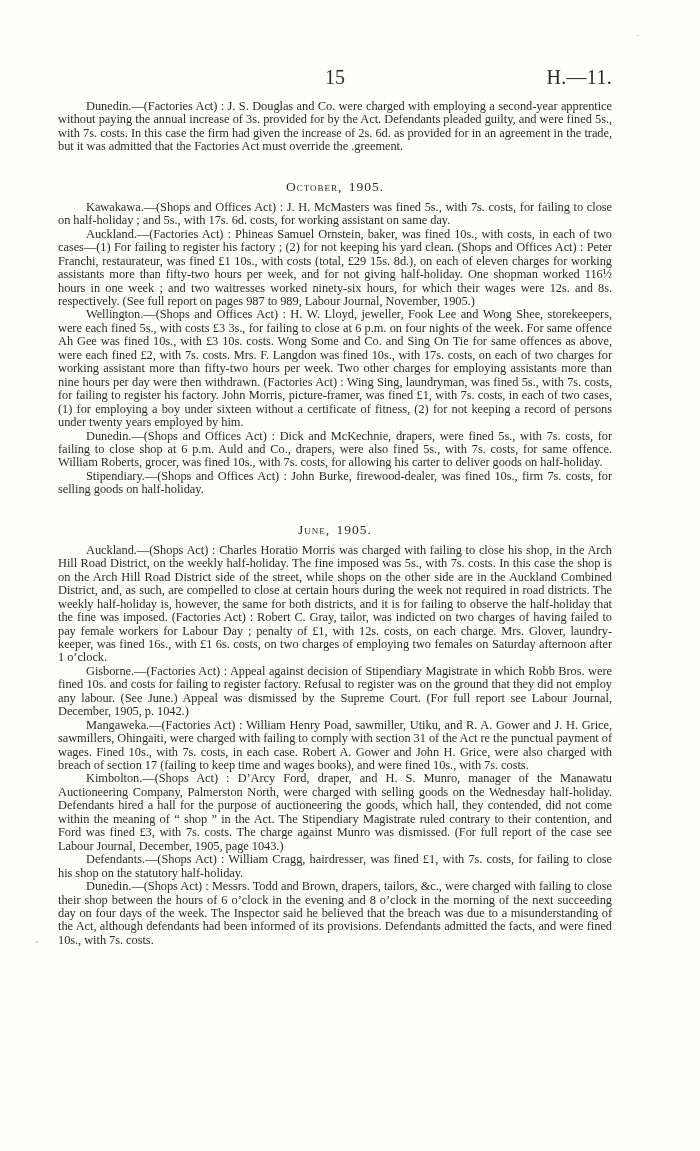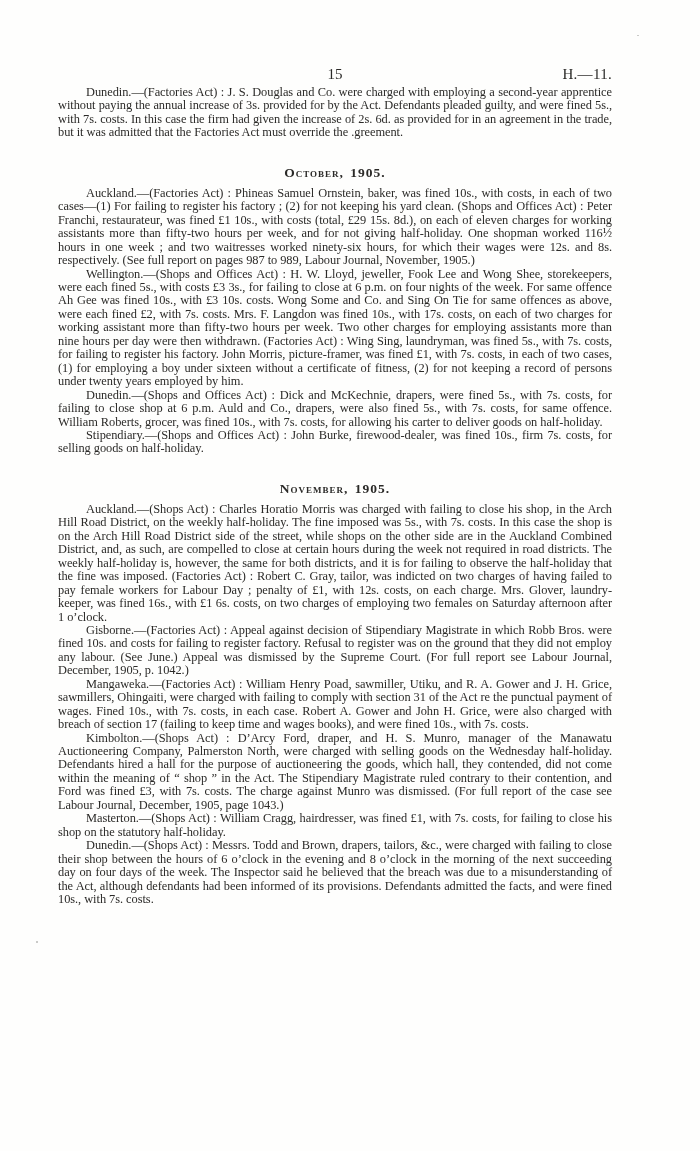--- a/index.html
+++ b/index.html
@@ -18,22 +18,22 @@
   }
   .text-block {
     position: absolute;
     left: 58px;
     top: 66px;
     width: 554px;
   }
   .header-row {
     position: relative;
     height: 18px;
-    margin-bottom: 2px;
-    font-size: 15px;
+    margin-bottom: 16px;
+    font-size: 20px;
   }
   .page-number {
     position: absolute;
     left: 0;
     right: 0;
     text-align: center;
   }
   .report-code {
     position: absolute;
     right: 0;
@@ -45,21 +45,21 @@
     text-indent: 28px;
     font-size: 12.4px;
     line-height: 13.45px;
     text-align: justify;
     letter-spacing: -0.05px;
   }
   .it {
   }
   .section-heading {
     margin: 25px 0 6px 0;
-    font-weight: bold;
+    font-weight: normal;
     font-size: 13.5px;
     text-align: center;
     font-variant: small-caps;
     letter-spacing: 1px;
     word-spacing: 2px;
   }
   .speck {
     position: absolute;
     background: #b9b9b6;
     border-radius: 50%;
@@ -70,28 +70,29 @@
 
 <div class="page">
   <div class="text-block">
     <div class="header-row">
       <span class="page-number">15</span>
       <span class="report-code">H.—11.</span>
     </div>
     <div id="doc-body">
         <p class="para"><span class="it">Dunedin.</span><span>—(Factories Act) :  J. S. Douglas and Co. were charged with employing a second-year apprentice without paying the annual increase of 3s. provided for by the Act.  Defendants pleaded guilty, and were fined 5s., with 7s. costs.  In this case the firm had given the increase of 2s. 6d. as provided for in an agreement in the trade, but it was admitted that the Factories Act must override the .greement.</span></p>
         <h2 class="section-heading">October, 1905.</h2>
+        <p class="para"><span class="it">Kawakawa.</span><span>—(Shops and Offices Act) :  J. H. McMasters was fined 5s., with 7s. costs, for failing to close on half-holiday ;  and 5s., with 17s. 6d. costs, for working assistant on same day.</span></p>
         <p class="para"><span class="it">Auckland.</span><span>—(Factories Act) :  Phineas Samuel Ornstein, baker, was fined 10s., with costs, in each of two cases—(1) For failing to register his factory ;  (2) for not keeping his yard clean.  (Shops and Offices Act) :  Peter Franchi, restaurateur, was fined £1 10s., with costs (total, £29 15s. 8d.), on each of eleven charges for working assistants more than fifty-two hours per week, and for not giving half-holiday.  One shopman worked 116½ hours in one week ;  and two waitresses worked ninety-six hours, for which their wages were 12s. and 8s. respectively.  (See full report on pages 987 to 989, </span><span class="it">Labour Journal</span><span>, November, 1905.)</span></p>
         <p class="para"><span class="it">Wellington.</span><span>—(Shops and Offices Act) :  H. W. Lloyd, jeweller, Fook Lee and Wong Shee, storekeepers, were each fined 5s., with costs £3 3s., for failing to close at 6 p.m. on four nights of the week. For same offence Ah Gee was fined 10s., with £3 10s. costs.  Wong Some and Co. and Sing On Tie for same offences as above, were each fined £2, with 7s. costs.  Mrs. F. Langdon was fined 10s., with 17s. costs, on each of two charges for working assistant more than fifty-two hours per week.  Two other charges for employing assistants more than nine hours per day were then withdrawn.  (Factories Act) : Wing Sing, laundryman, was fined 5s., with 7s. costs, for failing to register his factory.  John Morris, picture-framer, was fined £1, with 7s. costs, in each of two cases, (1) for employing a boy under sixteen without a certificate of fitness, (2) for not keeping a record of persons under twenty years employed by him.</span></p>
         <p class="para"><span class="it">Dunedin.</span><span>—(Shops and Offices Act) :  Dick and McKechnie, drapers, were fined 5s., with 7s. costs, for failing to close shop at 6 p.m.  Auld and Co., drapers, were also fined 5s., with 7s. costs, for same offence.  William Roberts, grocer, was fined 10s., with 7s. costs, for allowing his carter to deliver goods on half-holiday.</span></p>
         <p class="para"><span class="it">Stipendiary.</span><span>—(Shops and Offices Act) :  John Burke, firewood-dealer, was fined 10s., firm 7s. costs, for selling goods on half-holiday.</span></p>
-        <h2 class="section-heading">November, 1905.</h2>
+        <h2 class="section-heading">June, 1905.</h2>
         <p class="para"><span class="it">Auckland.</span><span>—(Shops Act) :  Charles Horatio Morris was charged with failing to close his shop, in the Arch Hill Road District, on the weekly half-holiday.  The fine imposed was 5s., with 7s. costs. In this case the shop is on the Arch Hill Road District side of the street, while shops on the other side are in the Auckland Combined District, and, as such, are compelled to close at certain hours during the week not required in road districts.  The weekly half-holiday is, however, the same for both districts, and it is for failing to observe the half-holiday that the fine was imposed.  (Factories Act) : Robert C. Gray, tailor, was indicted on two charges of having failed to pay female workers for Labour Day ;  penalty of £1, with 12s. costs, on each charge.  Mrs. Glover, laundry-keeper, was fined 16s., with £1 6s. costs, on two charges of employing two females on Saturday afternoon after 1 o’clock.</span></p>
         <p class="para"><span class="it">Gisborne.</span><span>—(Factories Act) :  Appeal against decision of Stipendiary Magistrate in which Robb Bros. were fined 10s. and costs for failing to register factory.  Refusal to register was on the ground that they did not employ any labour.  (See June.)  Appeal was dismissed by the Supreme Court.  (For full report see </span><span class="it">Labour Journal</span><span>, December, 1905, p. 1042.)</span></p>
         <p class="para"><span class="it">Mangaweka.</span><span>—(Factories Act) :  William Henry Poad, sawmiller, Utiku, and R. A. Gower and J. H. Grice, sawmillers, Ohingaiti, were charged with failing to comply with section 31 of the Act </span><span class="it">re</span><span> the punctual payment of wages.  Fined 10s., with 7s. costs, in each case.  Robert A. Gower and John H. Grice, were also charged with breach of section 17 (failing to keep time and wages books), and were fined 10s., with 7s. costs.</span></p>
         <p class="para"><span class="it">Kimbolton.</span><span>—(Shops Act) :  D’Arcy Ford, draper, and H. S. Munro, manager of the Manawatu Auctioneering Company, Palmerston North, were charged with selling goods on the Wednesday half-holiday.  Defendants hired a hall for the purpose of auctioneering the goods, which hall, they contended, did not come within the meaning of “ shop ” in the Act.  The Stipendiary Magistrate ruled contrary to their contention, and Ford was fined £3, with 7s. costs.  The charge against Munro was dismissed.  (For full report of the case see </span><span class="it">Labour Journal</span><span>, December, 1905, page 1043.)</span></p>
-        <p class="para"><span class="it">Masterton.</span><span>—(Shops Act) :  William Cragg, hairdresser, was fined £1, with 7s. costs, for failing to close his shop on the statutory half-holiday.</span></p>
+        <p class="para"><span class="it">Defendants.</span><span>—(Shops Act) :  William Cragg, hairdresser, was fined £1, with 7s. costs, for failing to close his shop on the statutory half-holiday.</span></p>
         <p class="para"><span class="it">Dunedin.</span><span>—(Shops Act) :  Messrs. Todd and Brown, drapers, tailors, &amp;c., were charged with failing to close their shop between the hours of 6 o’clock in the evening and 8 o’clock in the morning of the next succeeding day on four days of the week.  The Inspector said he believed that the breach was due to a misunderstanding of the Act, although defendants had been informed of its provisions.  Defendants admitted the facts, and were fined 10s., with 7s. costs.</span></p>
       </div>
   </div>
   <div class="speck" style="left:637px; top:35px; width:2px; height:1px;"></div>
   <div class="speck" style="left:36px; top:941px; width:2px; height:2px;"></div>
 </div>
 
 </body></html>

